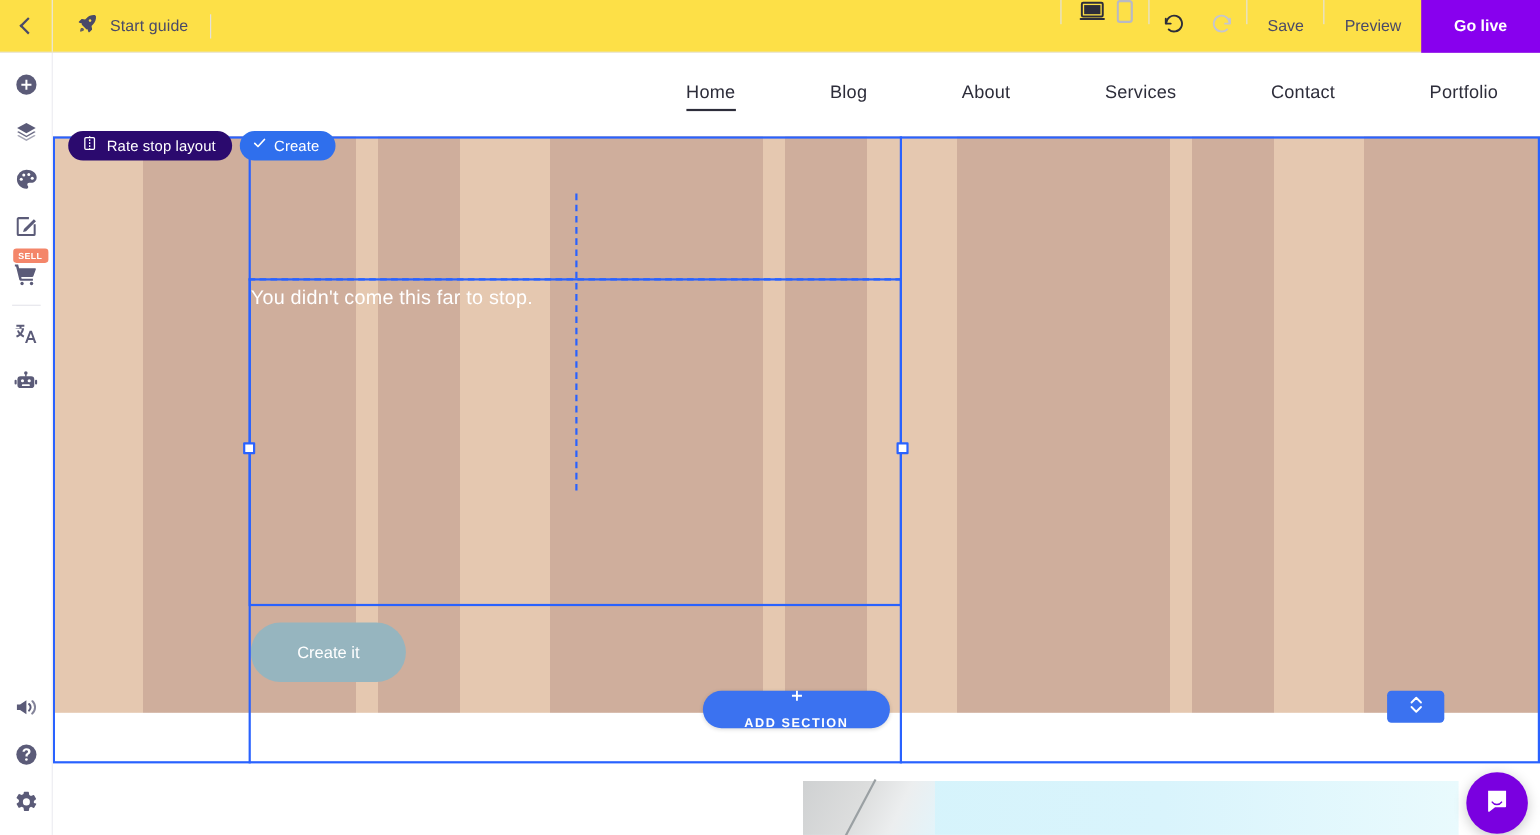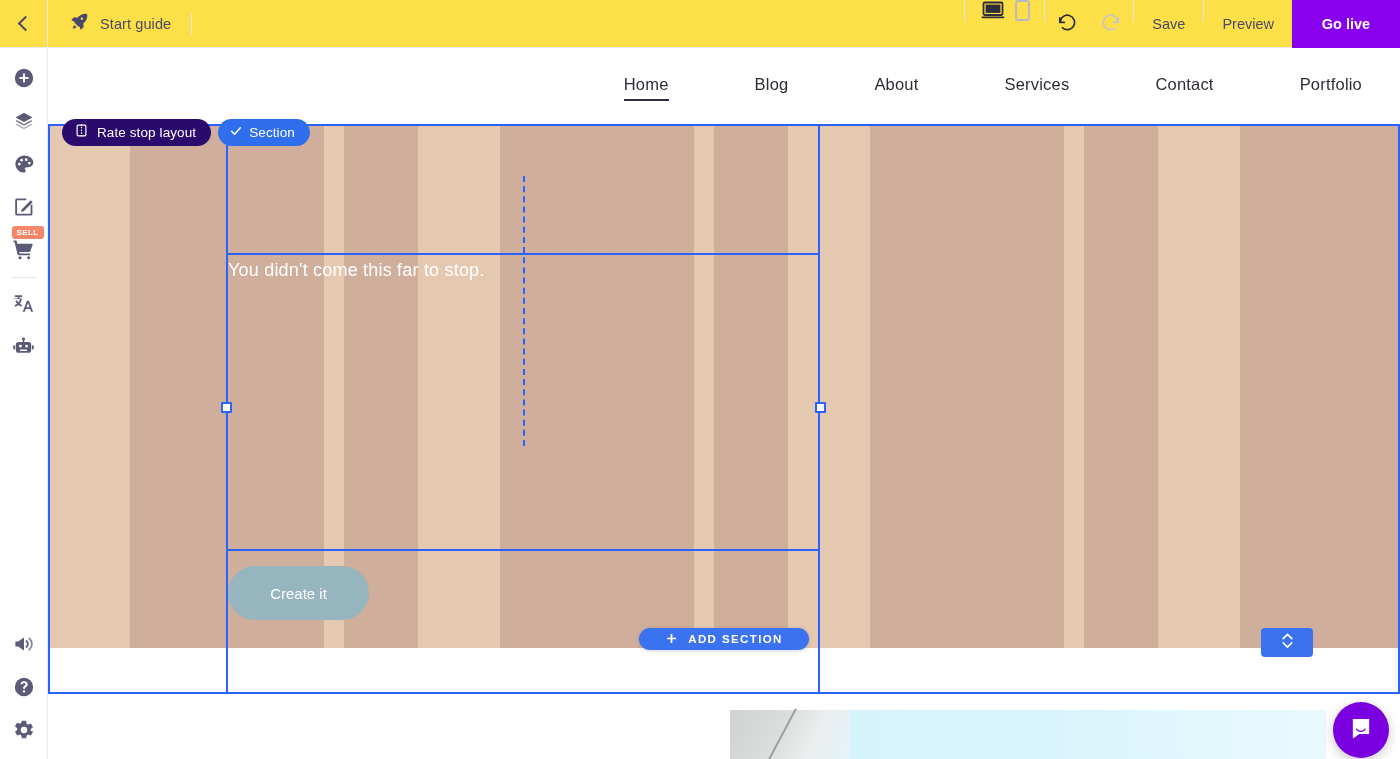--- a/index.html
+++ b/index.html
@@ -201,27 +201,28 @@
   .badge-rate-label { color: #fff; font-size: 13.5px; letter-spacing: .1px; }
   .badge-section {
     height: 27px; background: #2f6fed; border-radius: 14px;
     display: flex; align-items: center; gap: 6px;
     padding: 0 15px 0 11px; cursor: pointer;
   }
   .badge-section-label { color: #fff; font-size: 13.5px; letter-spacing: .1px; }
 
   .add-section {
     position: absolute; left: 591px; top: 580px;
-    height: 22px; min-width: 170px; background: #3b72f0;
+    height: 34px; min-width: 170px; background: #3b72f0;
     border-radius: 17px;
     display: flex; align-items: center; justify-content: center; gap: 10px;
     color: #fff; font-size: 11.5px; font-weight: bold;
     letter-spacing: 1.4px; padding: 0 22px; cursor: pointer;
     box-shadow: 0 1px 4px rgba(0,0,0,.16);
     z-index: 32;
+    flex-direction: column;
   }
   .move-ctl {
     position: absolute; left: 1213px; top: 580px;
     width: 52px; height: 29px; background: #3b72f0;
     border-radius: 4px;
     display: flex; align-items: center; justify-content: center;
     cursor: pointer; z-index: 32;
   }
   .chat-bubble {
     position: absolute; left: 1285px; top: 654px;
@@ -440,21 +441,21 @@
         </svg>
       </span>
       <span class="badge-rate-label">Rate stop layout</span>
     </div>
     <div class="badge-section">
       <span>
         <svg width="14" height="14" viewBox="0 0 24 24" fill="none" stroke="#ffffff" stroke-width="2.6" stroke-linecap="round" stroke-linejoin="round">
           <path d="M4.5 12.5 9.5 17.5 19.5 6.5"></path>
         </svg>
       </span>
-      <span class="badge-section-label">Section</span>
+      <span class="badge-section-label">Create</span>
     </div>
   </div>
 
   <div class="add-section">
     <span>
       <svg width="13" height="13" viewBox="0 0 24 24" fill="#ffffff">
         <path d="M10.4 3.6h3.2v16.8h-3.2z M3.6 10.4h16.8v3.2H3.6z"></path>
       </svg>
     </span>
     <span>ADD SECTION</span>

